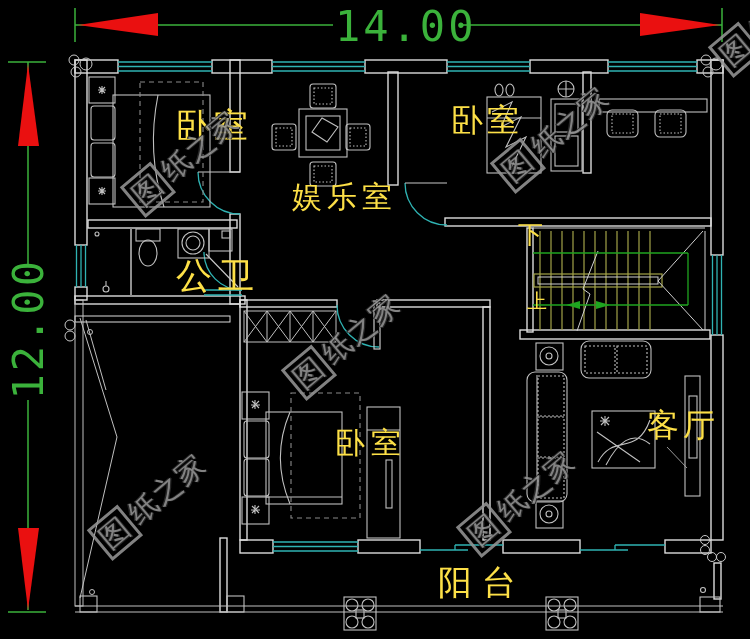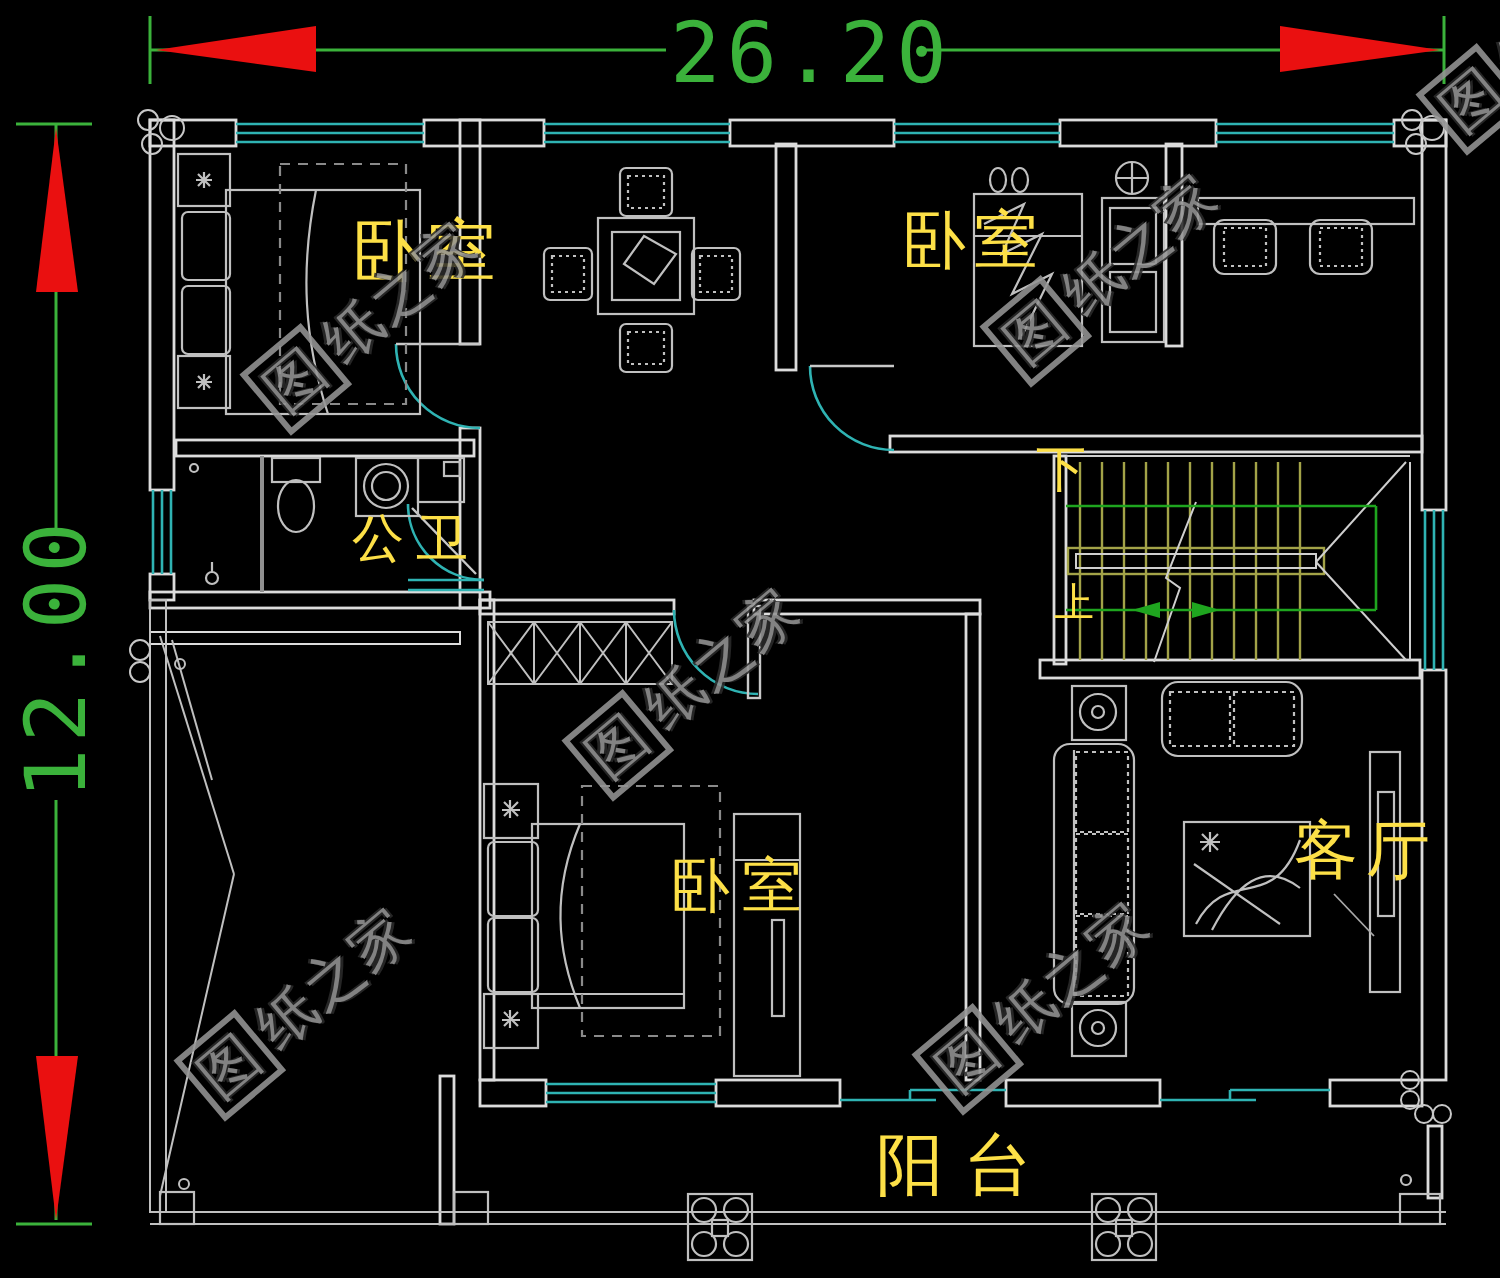--- a/index.html
+++ b/index.html
@@ -336,26 +336,27 @@
         </g>
     <g>
           <circle cx="705" cy="540" r="4.5"></circle>
           <circle cx="705" cy="550" r="4.5"></circle>
           <circle cx="712" cy="557" r="4.5"></circle>
           <circle cx="721" cy="557" r="4.5"></circle>
         </g>
   </g>
 </svg>
 
-<div class="dim" style="left:335px;top:2px;width:128px;font-size:42px;">26.20</div>
+<div class="dim" style="left:335px;top:2px;width:128px;font-size:42px;">14.00</div>
 <div class="dim" style="left:-36px;top:311px;width:128px;font-size:42px;transform:rotate(-90deg);">12.00</div>
 
 <div class="lbl" style="left:176px;top:103px;font-size:34px;letter-spacing:4px;">卧室</div>
+<div class="lbl" style="left:292px;top:177px;font-size:30px;letter-spacing:5px;">娱乐室</div>
 <div class="lbl" style="left:451px;top:99px;font-size:32px;letter-spacing:4px;">卧室</div>
-<div class="lbl" style="left:176px;top:252px;font-size:26px;letter-spacing:6px;">公卫</div>
+<div class="lbl" style="left:176px;top:252px;font-size:36px;letter-spacing:6px;">公卫</div>
 <div class="lbl" style="left:335px;top:423px;font-size:30px;letter-spacing:6px;">卧室</div>
 <div class="lbl" style="left:647px;top:404px;font-size:32px;letter-spacing:4px;">客厅</div>
 <div class="lbl" style="left:438px;top:560px;font-size:34px;letter-spacing:10px;">阳台</div>
 
 <div class="lbl" style="left:518px;top:218px;font-size:25px;">下</div>
 <div class="lbl" style="left:527px;top:288px;font-size:20px;">上</div>
 
 <div class="wm" style="left:112px;top:126px;">
   <span class="wm-box">图</span><span>纸之家</span>
 </div>

